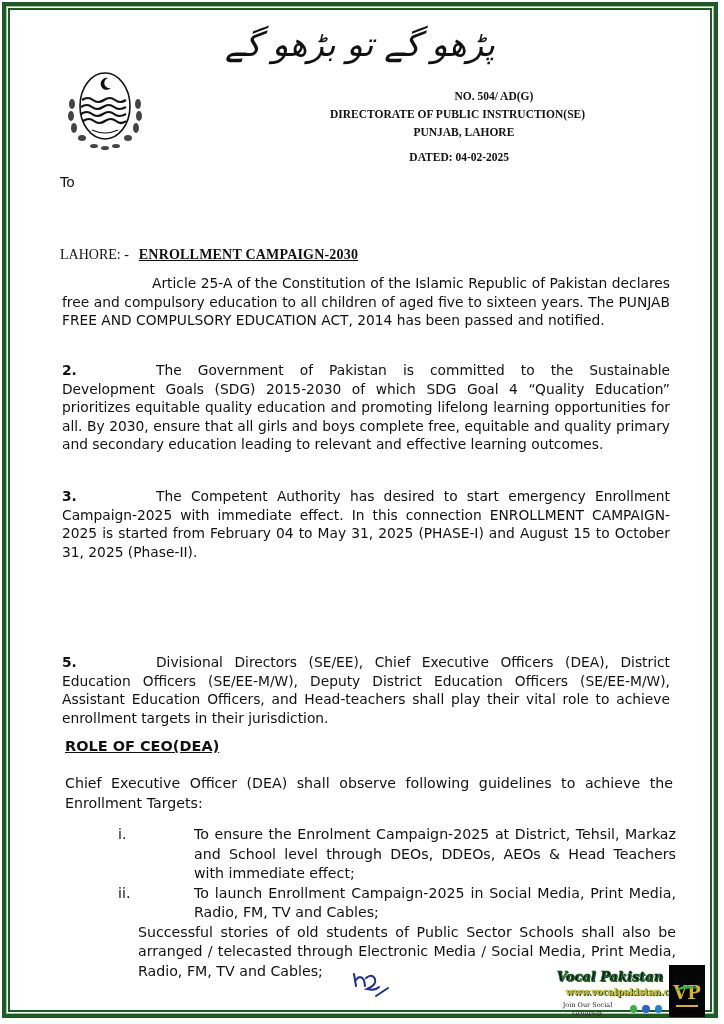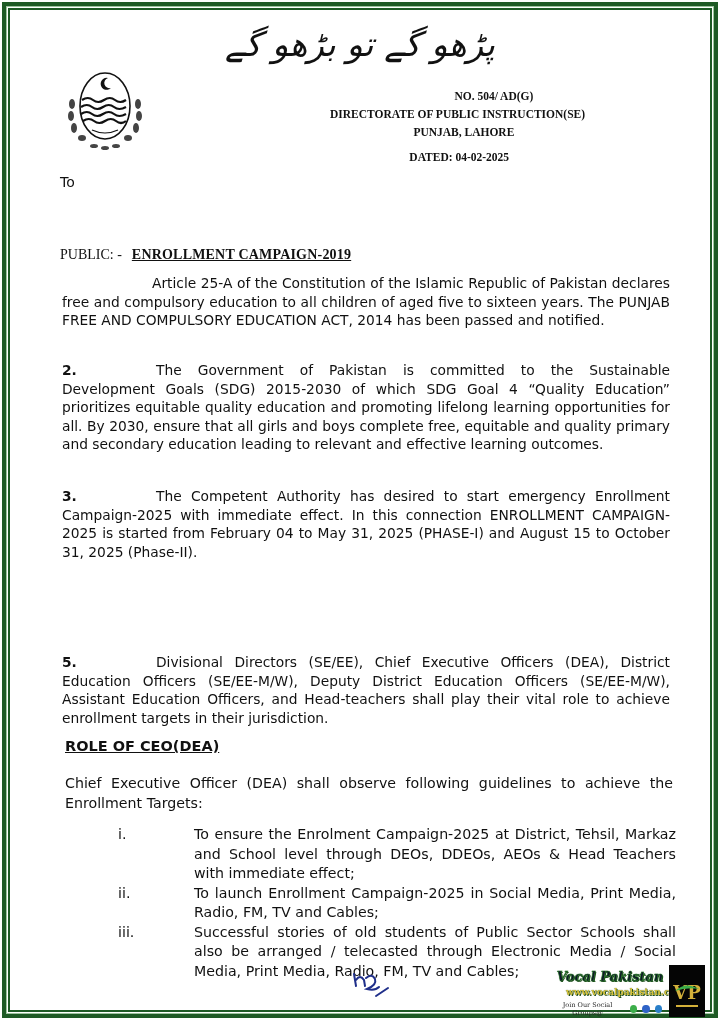--- a/index.html
+++ b/index.html
@@ -88,21 +88,21 @@
   </svg>
 
   <div class="hdr hdr-no">NO. 504/ AD(G)</div>
   <div class="hdr hdr-dir">DIRECTORATE OF PUBLIC INSTRUCTION(SE)</div>
   <div class="hdr hdr-punjab">PUNJAB, LAHORE</div>
   <div class="hdr hdr-date">DATED: 04-02-2025</div>
 
   <div class="to">To</div>
 
   <div class="subject">
-    <span>PUBLIC: -</span><span class="subject-title">ENROLLMENT CAMPAIGN-2019</span>
+    <span>LAHORE: -</span><span class="subject-title">ENROLLMENT CAMPAIGN-2030</span>
   </div>
 
   <div class="para p1"><span class="indent"></span><span>Article 25-A of the Constitution of the Islamic Republic of Pakistan declares free and compulsory education to all children of aged five to sixteen years. The PUNJAB FREE AND COMPULSORY EDUCATION ACT, 2014 has been passed and notified.</span></div>
 
   <div class="para p2"><span class="num">2.</span><span>The Government of Pakistan is committed to the Sustainable Development Goals (SDG) 2015-2030 of which SDG Goal 4 “Quality Education” prioritizes equitable quality education and promoting lifelong learning opportunities for all. By 2030, ensure that all girls and boys complete free, equitable and quality primary and secondary education leading to relevant and effective learning outcomes.</span></div>
 
   <div class="para p3"><span class="num">3.</span><span>The Competent Authority has desired to start emergency Enrollment Campaign-2025 with immediate effect. In this connection ENROLLMENT CAMPAIGN-2025 is started from February 04 to May 31, 2025 (PHASE-I) and August 15 to October 31, 2025 (Phase-II).</span></div>
 
 
   <div class="para p5"><span class="num">5.</span><span>Divisional Directors (SE/EE), Chief Executive Officers (DEA), District Education Officers (SE/EE-M/W), Deputy District Education Officers (SE/EE-M/W), Assistant Education Officers, and Head-teachers shall play their vital role to achieve enrollment targets in their jurisdiction.</span></div>
@@ -113,21 +113,20 @@
   <div class="list">
     <div class="li">
       <span class="marker">i.</span>
       <span class="txt">To ensure the Enrolment Campaign-2025 at District, Tehsil, Markaz and School level through DEOs, DDEOs, AEOs &amp; Head Teachers with immediate effect;</span>
     </div>
     <div class="li">
       <span class="marker">ii.</span>
       <span class="txt">To launch Enrollment Campaign-2025 in Social Media, Print Media, Radio, FM, TV and Cables;</span>
     </div>
     <div class="li">
-      <span class="marker">iii.</span>
       <span class="txt">Successful stories of old students of Public Sector Schools shall also be arranged / telecasted through Electronic Media / Social Media, Print Media, Radio, FM, TV and Cables;</span>
     </div>
   </div>
 
   <svg class="signature" viewBox="0 0 50 34">
     <path d="M6 6 L8 18 M8 12 q4 -6 8 0 l1 6 M18 10 q6 -5 9 1 q2 6 -8 10 q8 2 12 -2" fill="none" stroke="#1f2f8a" stroke-width="2" stroke-linecap="round"></path>
     <path d="M28 28 L40 20" fill="none" stroke="#1f2f8a" stroke-width="2" stroke-linecap="round"></path>
   </svg>
 
   <div class="vp">

